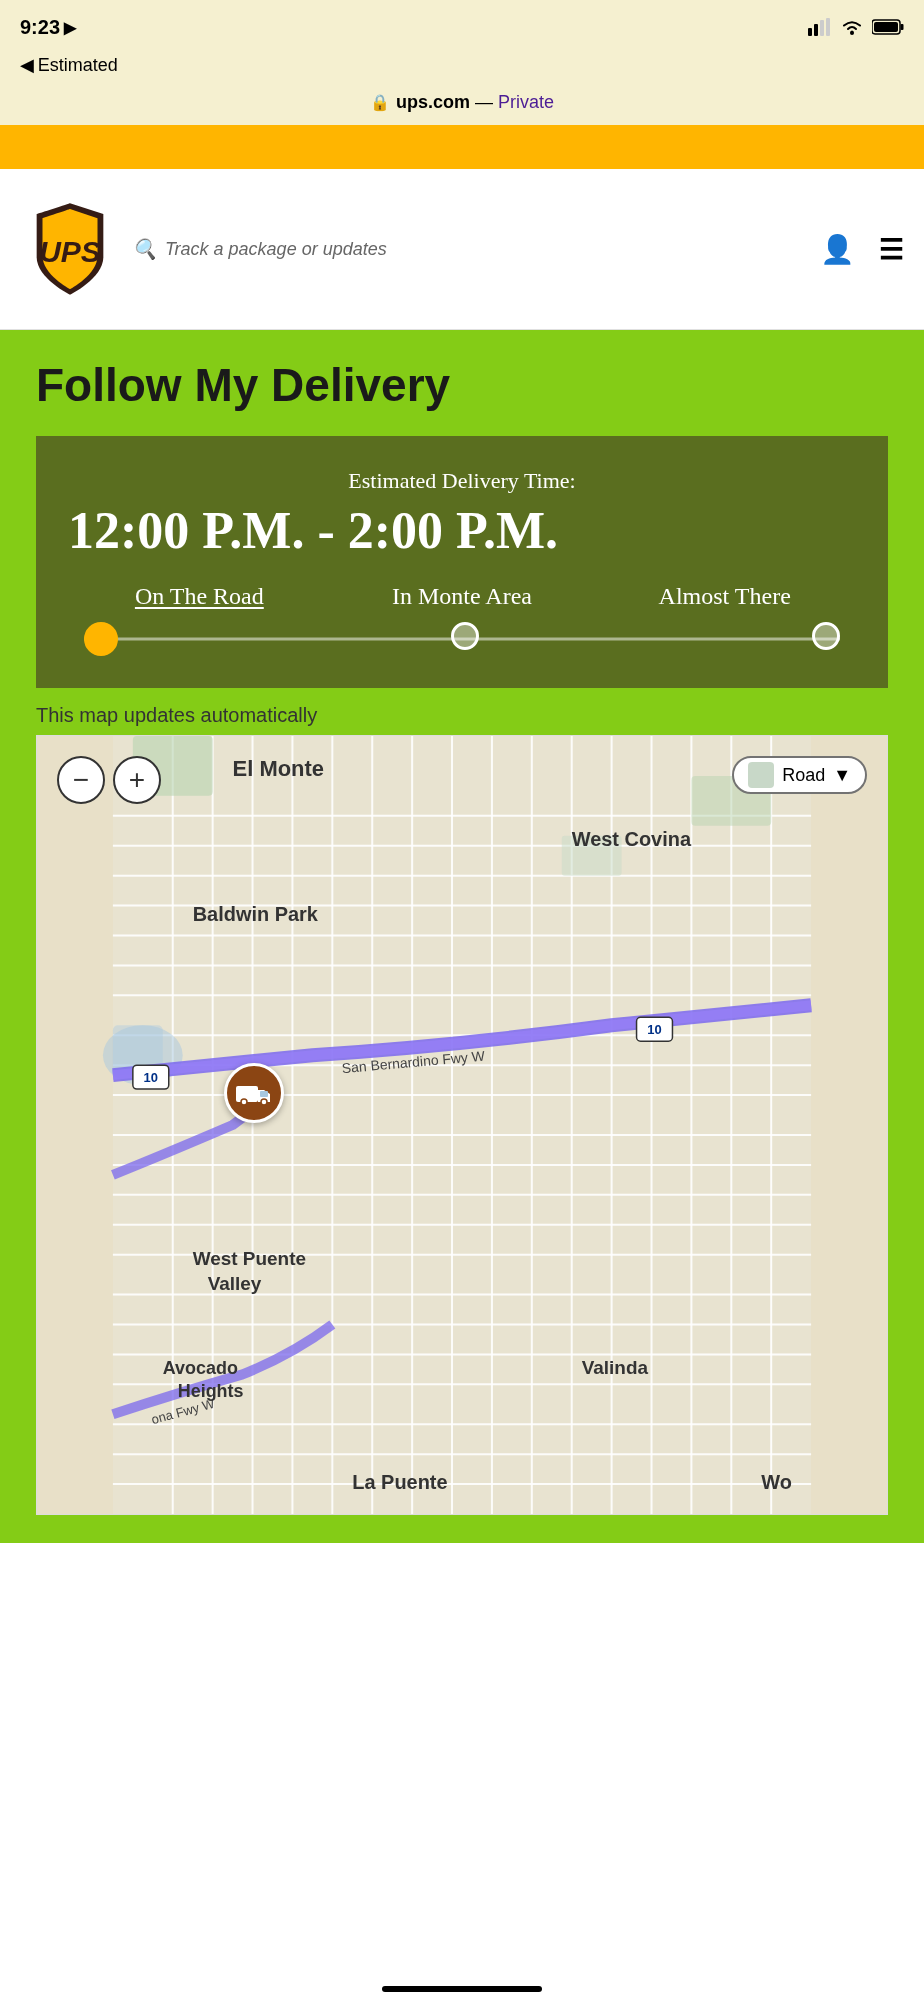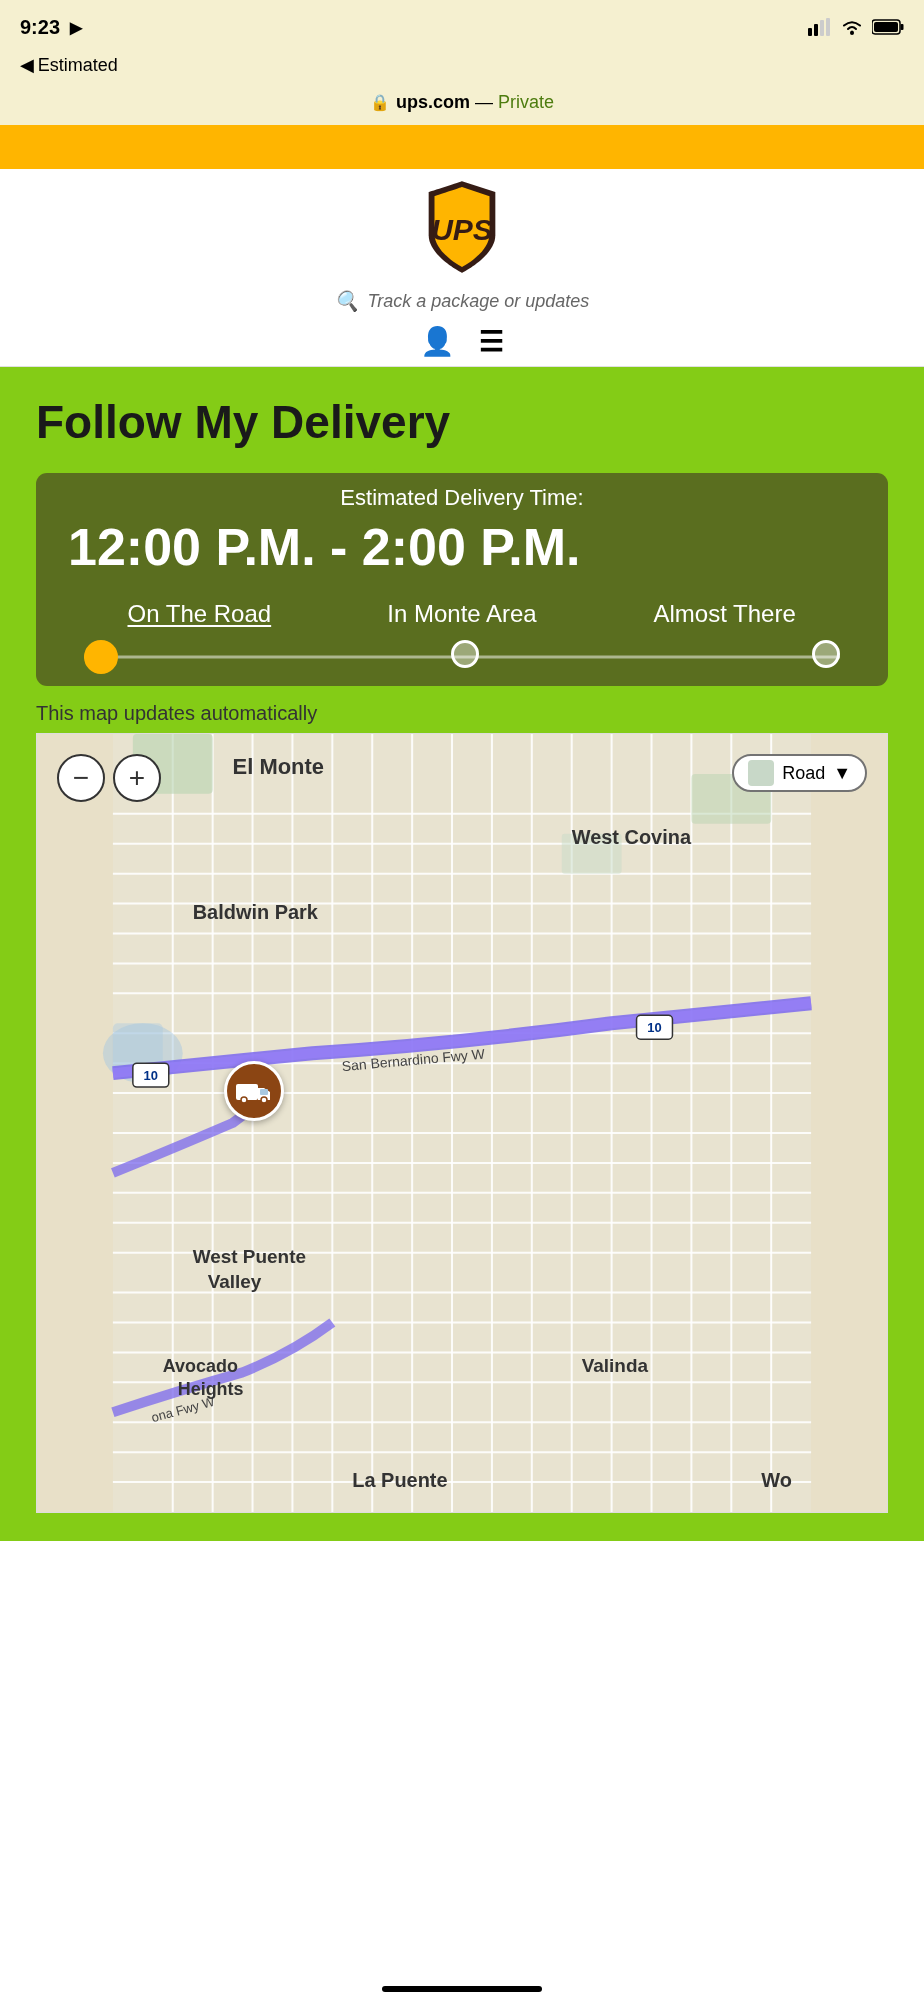--- a/index.html
+++ b/index.html
@@ -20,21 +20,21 @@
       align-items: center;
       padding: 10px 20px 6px 20px;
       height: 50px;
     }
     .status-time {
       font-size: 20px;
       font-weight: 700;
       color: #000;
       display: flex;
       align-items: center;
-      gap: 10px;
+      gap: 4px;
       justify-content: flex-end;
     }
     .status-icons {
       display: flex;
       align-items: center;
       gap: 8px;
     }
 
     
     .nav-bar {
@@ -59,24 +59,23 @@
     .ups-banner {
       background: #FFB500;
       height: 44px;
     }
 
     
     .ups-header {
       background: #fff;
       display: flex;
       align-items: center;
-      padding: 8px 20px;
+      padding: 30px 20px;
       border-bottom: 1px solid #e0e0e0;
       gap: 12px;
-      flex-direction: column;
     }
     .ups-logo {
       width: 100px;
       height: 100px;
       flex-shrink: 0;
     }
     .ups-search {
       flex: 1;
       display: flex;
       align-items: center;
@@ -99,24 +98,25 @@
     .page-title {
       font-size: 46px;
       font-weight: 700;
       color: #1a1a1a;
       margin-bottom: 24px;
     }
 
     
     .delivery-card {
       background: #5a6e1f;
-      border-radius: 11px;
-      padding: 12px 32px;
+      border-radius: 0;
+      padding: 32px 32px;
       color: #fff;
       margin-bottom: 16px;
+      font-family: Liberation Serif, serif;
     }
     .delivery-label {
       font-size: 22px;
       text-align: center;
       margin-bottom: 8px;
       font-weight: 400;
     }
     .delivery-time {
       font-size: 52px;
       font-weight: 800;
@@ -318,21 +318,21 @@
     <span>◀</span>
     <span>Estimated</span>
   </div>
 </div>
 
 <div class="browser-bar">
   <span style="font-size:16px;">🔒</span>
   <span style="font-size:18px;">
     <strong>ups.com</strong>
     <span> — </span>
-    <span style="color:#4d7c0f;">Private</span>
+    <span style="color:#4c1d95;">Private</span>
   </span>
 </div>
 
 <div class="ups-banner"></div>
 
 <div class="ups-header">
 
   <svg class="ups-logo ups-shield" viewBox="0 0 100 120" xmlns="http://www.w3.org/2000/svg">
     <path d="M50 5 C50 5 10 18 10 18 L10 70 C10 95 50 115 50 115 C50 115 90 95 90 70 L90 18 Z" fill="#351c15"></path>
     <path d="M50 12 C50 12 17 23 17 23 L17 68 C17 91 50 108 50 108 C50 108 83 91 83 68 L83 23 Z" fill="#FFB500"></path>

